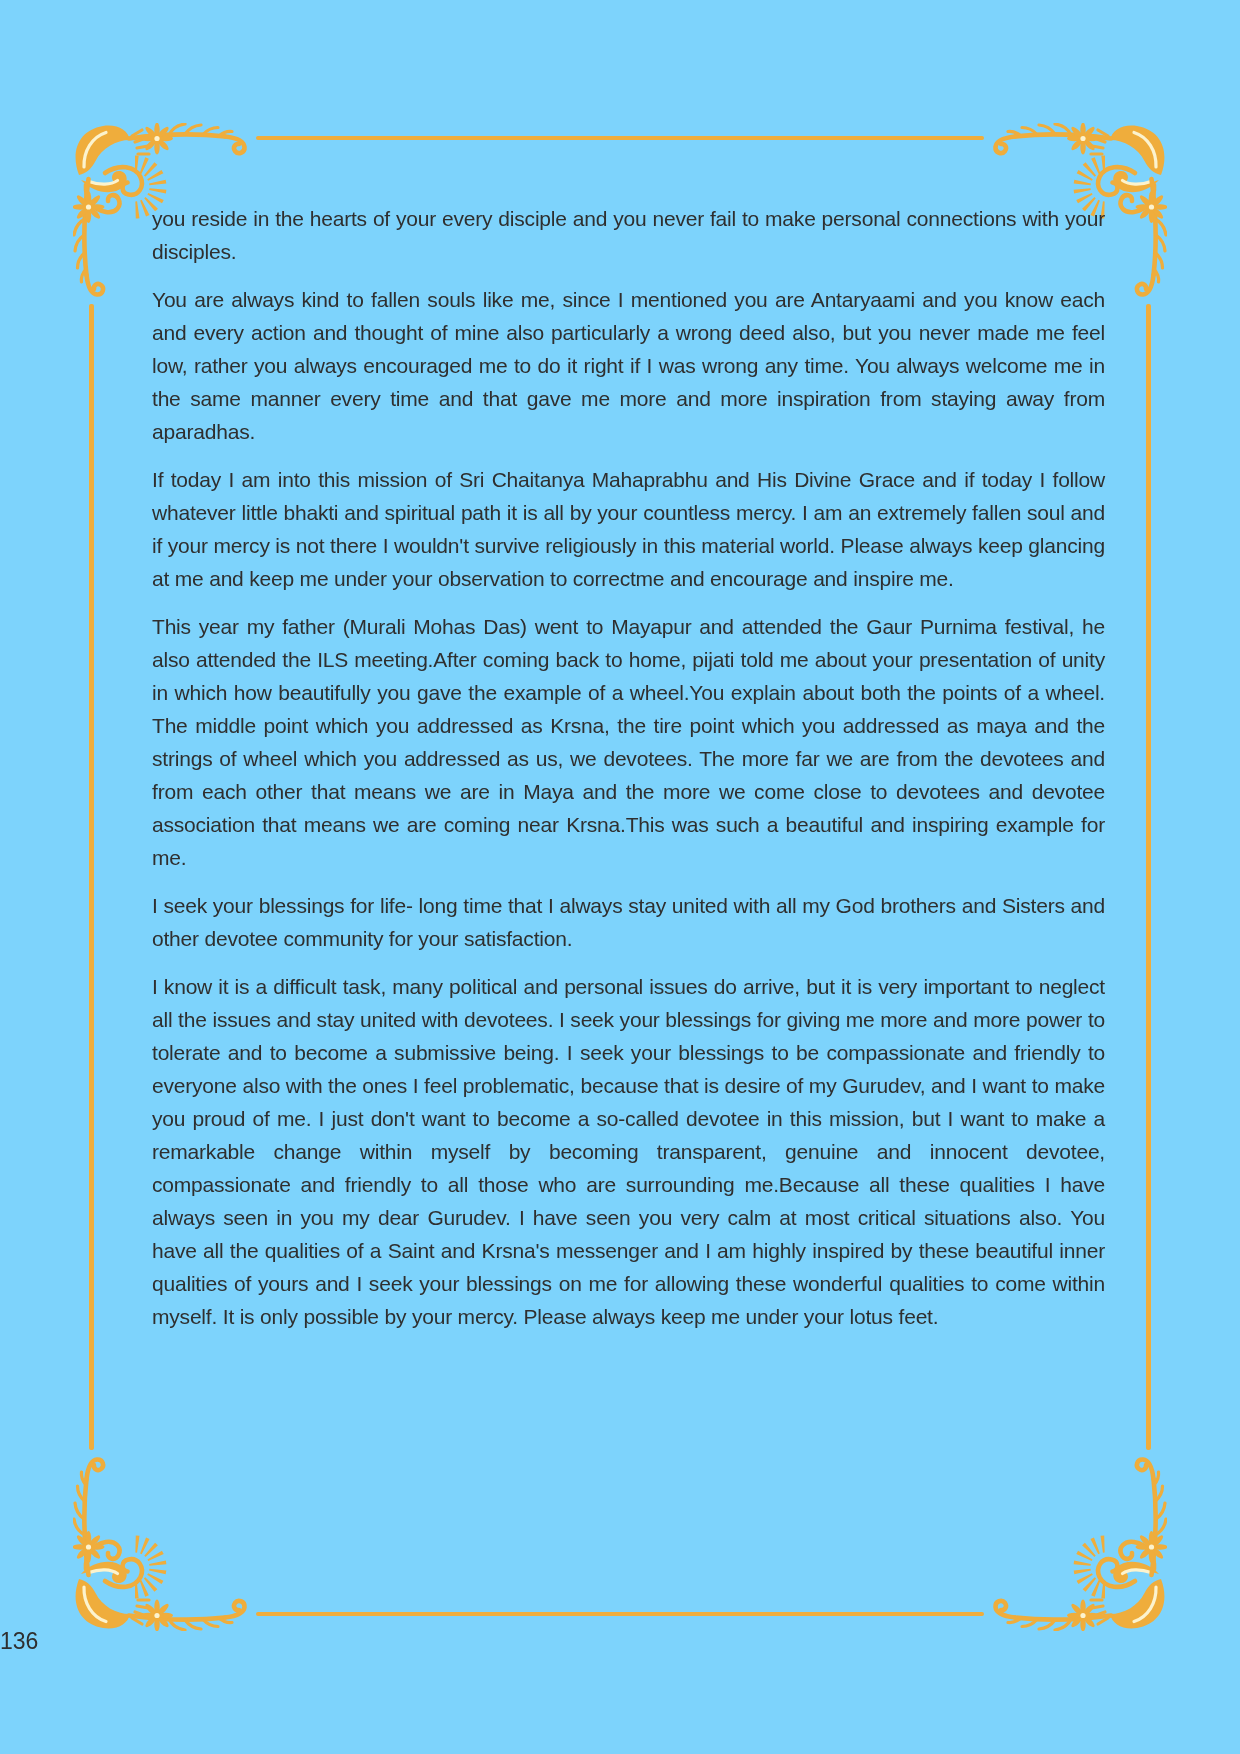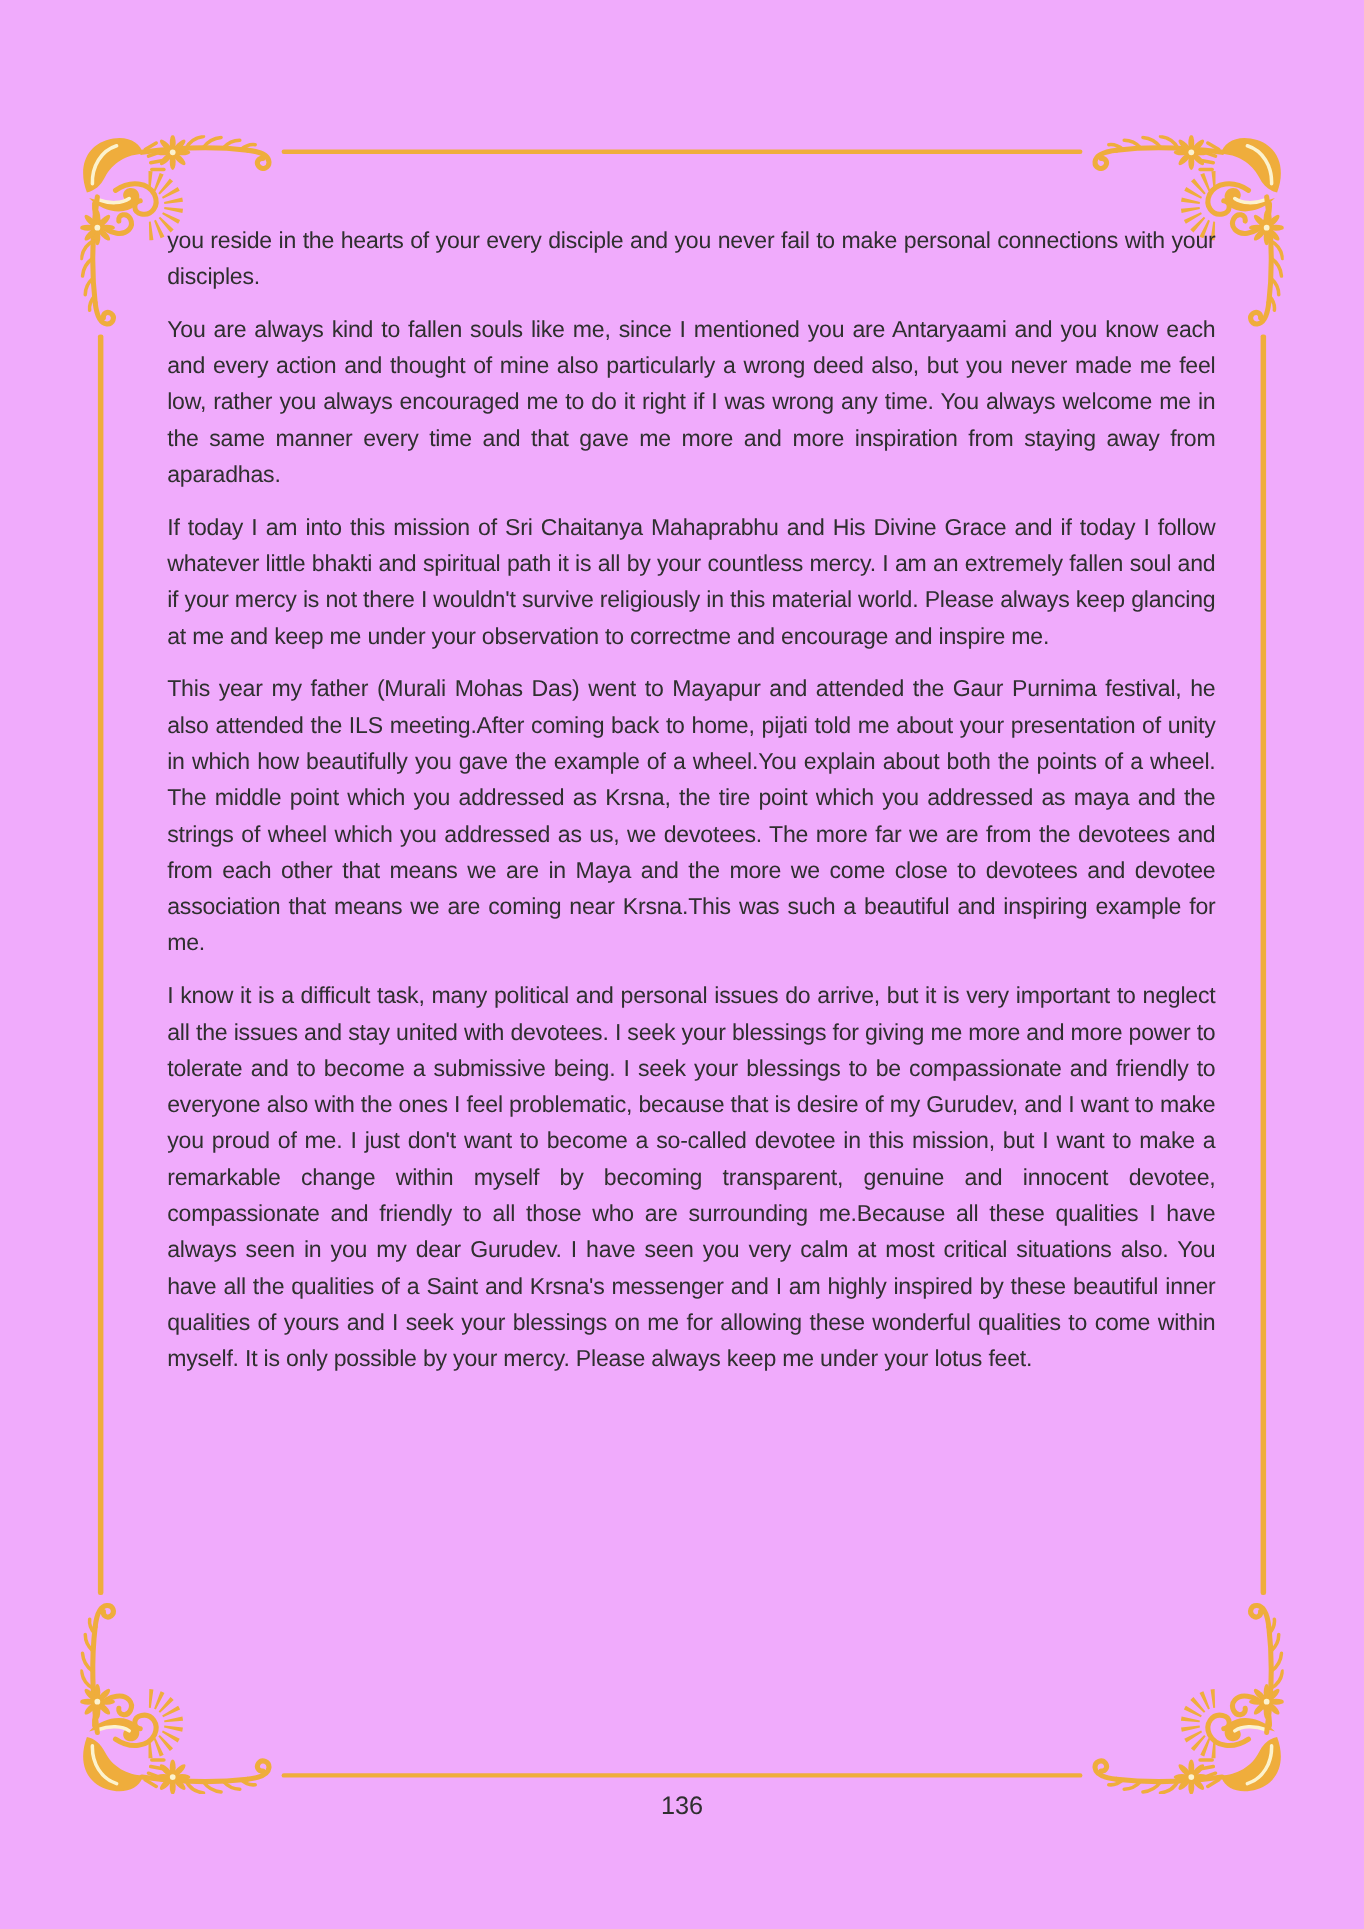--- a/index.html
+++ b/index.html
@@ -1,21 +1,21 @@
 <!DOCTYPE html>
 <html><head>
 <meta charset="utf-8">
 <style>
   * { margin: 0; padding: 0; box-sizing: border-box; }
   html, body { background: #FCF3CE; }
   .page {
     position: relative;
     width: 1240px;
     height: 1754px;
-    background: #f0abfc;
+    background: #7dd3fc;
     font-family: "Liberation Sans", sans-serif;
     overflow: hidden;
   }
   
   .bline { position: absolute; background: #EFAD3C; border-radius: 2px; }
   .bline.top    { left: 256px; top: 136px;  width: 728px; height: 4px; }
   .bline.bottom { left: 256px; top: 1612px; width: 728px; height: 4px; }
   .bline.left   { left: 89px;  top: 304px;  width: 5px;  height: 1146px; }
   .bline.right  { left: 1146px;top: 304px;  width: 5px;  height: 1146px; }
   
@@ -42,21 +42,20 @@
     line-height: 33px;
     letter-spacing: -0.2px;
     text-align: justify;
   }
   .content p { margin: 0 0 15px 0; }
   
   .pagenum {
     position: absolute;
     left: 0; top: 1628px;
     width: 100%;
-    text-align: center;
     font-size: 23px;
     color: #2F2F2F;
   }
 </style>
 </head>
 <body>
 
 <div class="page">
 
   <svg class="defs-svg" aria-hidden="true">
@@ -132,18 +131,19 @@
   <div class="bline top"></div>
   <div class="bline bottom"></div>
   <div class="bline left"></div>
   <div class="bline right"></div>
 
   <div class="content">
     <p>you reside in the hearts of your every disciple and you never fail to make personal connections with your disciples.</p>
     <p>You are always kind to fallen souls like me, since I mentioned you are Antaryaami and you know each and every action and thought of mine also particularly a wrong deed also, but you never made me feel low, rather you always encouraged me to do it right if I was wrong any time. You always welcome me in the same manner every time and that gave me more and more inspiration from staying away from aparadhas.</p>
     <p>If today I am into this mission of Sri Chaitanya Mahaprabhu and His Divine Grace and if today I follow whatever little bhakti and spiritual path it is all by your countless mercy. I am an extremely fallen soul and if your mercy is not there I wouldn't survive religiously in this material world. Please always keep glancing at me and keep me under your observation to correctme and encourage and inspire me.</p>
     <p>This year my father (Murali Mohas Das) went to Mayapur and attended the Gaur Purnima festival, he also attended the ILS meeting.After coming back to home, pijati told me about your presentation of unity in which how beautifully you gave the example of a wheel.You explain about both the points of a wheel. The middle point which you addressed as Krsna, the tire point which you addressed as maya and the strings of wheel which you addressed as us, we devotees. The more far we are from the devotees and from each other that means we are in Maya and the more we come close to devotees and devotee association that means we are coming near Krsna.This was such a beautiful and inspiring example for me.</p>
+    <p>I seek your blessings for life- long time that I always stay united with all my God brothers and Sisters and other devotee community for your satisfaction.</p>
     <p>I know it is a difficult task, many political and personal issues do arrive, but it is very important to neglect all the issues and stay united with devotees. I seek your blessings for giving me more and more power to tolerate and to become a submissive being. I seek your blessings to be compassionate and friendly to everyone also with the ones I feel problematic, because that is desire of my Gurudev, and I want to make you proud of me. I just don't want to become a so-called devotee in this mission, but I want to make a remarkable change within myself by becoming transparent, genuine and innocent devotee, compassionate and friendly to all those who are surrounding me.Because all these qualities I have always seen in you my dear Gurudev. I have seen you very calm at most critical situations also. You have all the qualities of a Saint and Krsna's messenger and I am highly inspired by these beautiful inner qualities of yours and I seek your blessings on me for allowing these wonderful qualities to come within myself. It is only possible by your mercy. Please always keep me under your lotus feet.</p>
   </div>
 
   <div class="pagenum">136</div>
 
 </div>
 
 </body></html>

